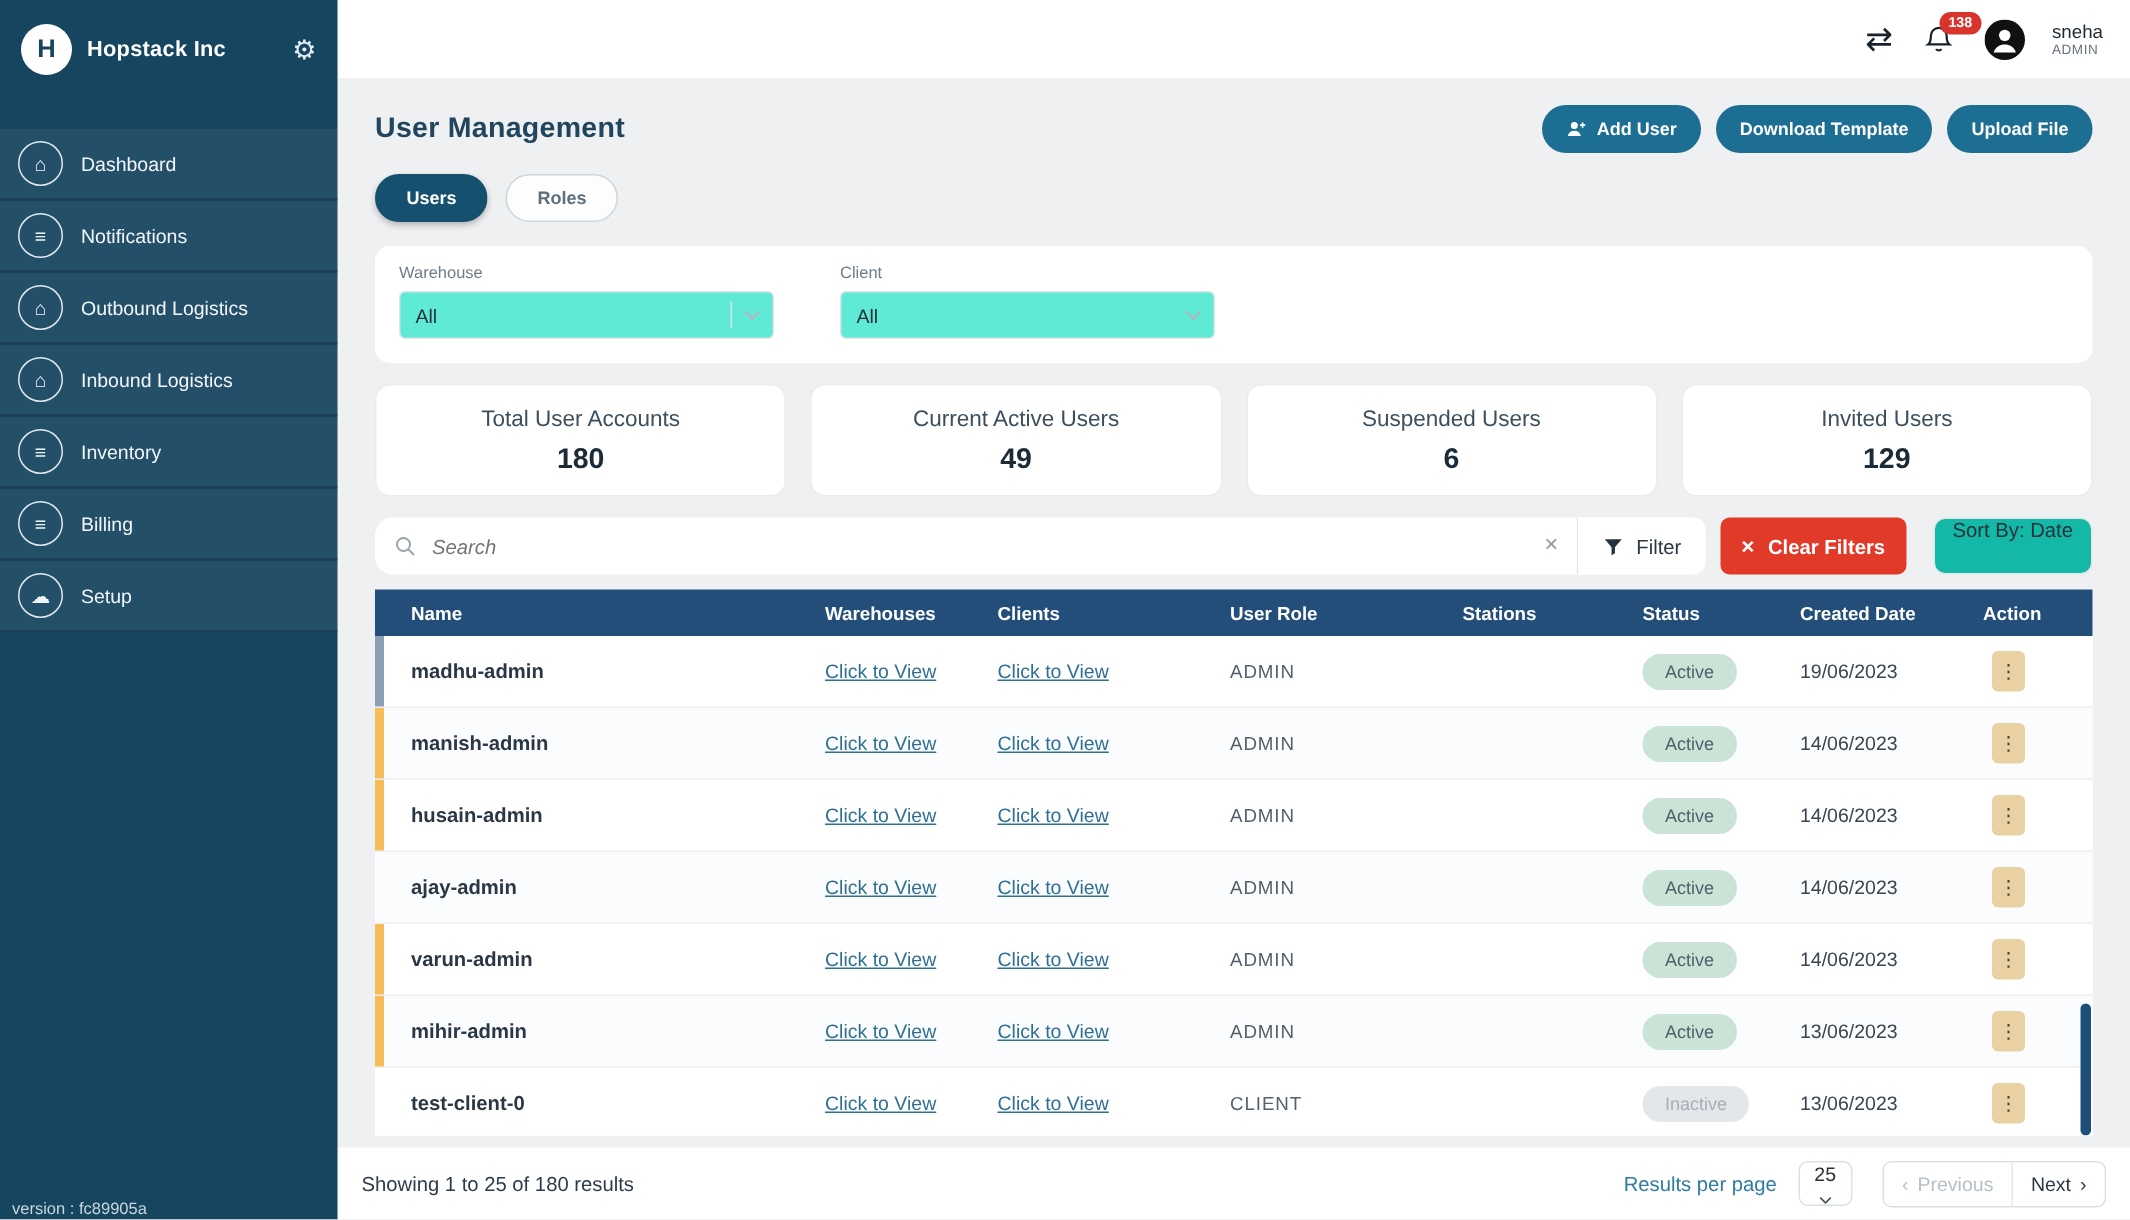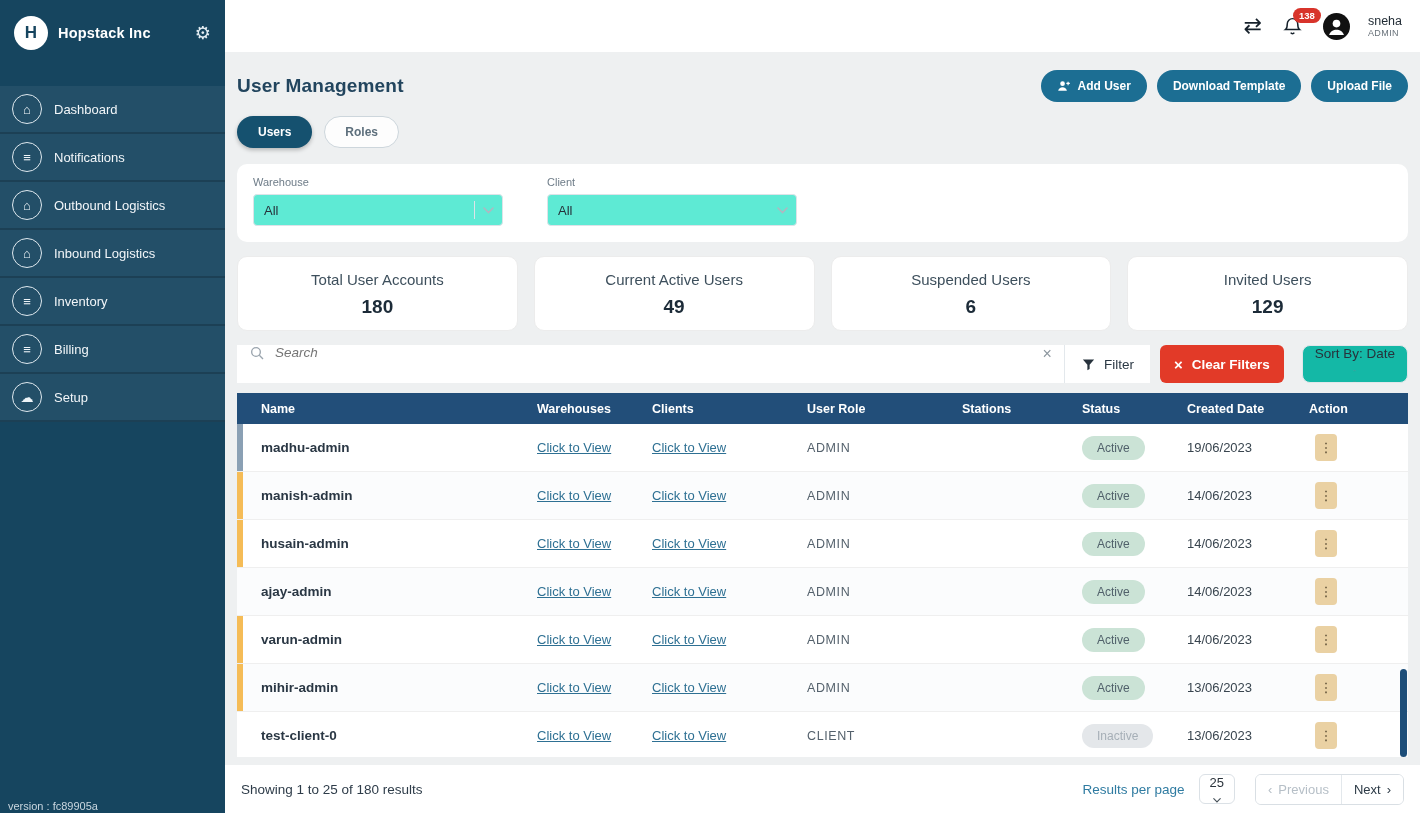--- a/index.html
+++ b/index.html
@@ -24,21 +24,21 @@
   .topbar { height:52px; background:#fff; display:flex; align-items:center; justify-content:flex-end; gap:20px; padding:0 18px; flex:0 0 52px; }
   .icon-btn { background:none; border:none; cursor:pointer; display:flex; align-items:center; }
   .swap-glyph { font-size:22px; color:#16212b; }
   .bell-wrap { position:relative; }
   .badge { position:absolute; top:-8px; left:11px; background:#d8342b; color:#fff; font-size:9.5px; font-weight:bold; border-radius:9px; padding:2px 6px; }
   .user { display:flex; align-items:center; gap:18px; cursor:pointer; }
   .user-text { line-height:1.15; display:flex; flex-direction:column; }
   .uname { font-size:12.5px; color:#1f2a33; }
   .urole { font-size:9px; color:#6a737b; letter-spacing:.4px; }
 
-  .content { flex:1; min-height:0; overflow:hidden; padding:10px 12px 0; position:relative; }
+  .content { flex:1; min-height:0; overflow:hidden; padding:10px 25px 0; position:relative; }
 
   .page-head { display:flex; align-items:center; margin:8px 0 14px; }
   .page-title { font-size:19px; font-weight:bold; color:#22455e; letter-spacing:.2px; }
   .head-actions { margin-left:auto; display:flex; gap:10px; }
   .btn-teal { background:#1c6e93; color:#fff; border:none; border-radius:999px; padding:9px 16px; font-size:12px; font-weight:bold; display:flex; align-items:center; gap:7px; cursor:pointer; font-family:inherit; }
 
   .tabs { display:flex; gap:12px; margin-bottom:16px; }
   .tab { border-radius:999px; padding:8px 20px; font-size:12px; font-weight:bold; cursor:pointer; border:1px solid transparent; font-family:inherit; }
   .tab.active { background:#15516f; color:#fff; box-shadow:0 2px 4px rgba(0,0,0,.25); }
   .tab.inactive { background:#fdfdfd; color:#5d6f7c; border-color:#cdd6dc; }
@@ -50,21 +50,21 @@
   .select .val { flex:1; text-align:left; }
   .select .sep { width:1px; height:18px; background:#dde3e8; margin-right:8px; }
   .select .chev { margin-right:8px; display:flex; }
 
   .stats { display:flex; gap:16px; margin-bottom:14px; }
   .stat-card { flex:1; background:#fff; border-radius:10px; border:1px solid #ececec; padding:14px 10px 12px; text-align:center; }
   .stat-label { font-size:15px; color:#3d4f5c; margin-bottom:8px; }
   .stat-value { font-size:19px; font-weight:bold; color:#1c2b38; }
 
   .toolbar-row { display:flex; align-items:center; margin-bottom:10px; gap:10px; }
-  .search-bar { flex:1; background:#fff; border-radius:0; height:38px; display:flex; align-items:flex-start; padding-left:12px; }
+  .search-bar { flex:1; background:#fff; border-radius:12px; height:38px; display:flex; align-items:center; padding-left:12px; }
   .search-bar input { flex:1; border:none; outline:none; font-size:13.5px; font-style:italic; color:#333; background:transparent; padding:0 10px; font-family:inherit; }
   .clear-x { border:none; background:none; color:#8d979f; font-size:16px; cursor:pointer; padding:0 12px; }
   .filter-btn { height:38px; display:flex; align-items:center; gap:8px; background:#fff; border:none; border-left:1px solid #e3e8ec; padding:0 16px; font-size:13.5px; color:#2b3844; cursor:pointer; border-radius:0 8px 8px 0; font-family:inherit; }
   .clear-filters { height:38px; background:#e23a28; color:#fff; border:none; border-radius:6px; font-size:13.5px; font-weight:bold; display:flex; align-items:center; gap:9px; padding:0 14px; cursor:pointer; font-family:inherit; }
   .clear-filters .x { font-size:15px; font-weight:bold; }
   .sort-box { height:38px; background:#14b8a6; border:1px solid #e1e6ea; border-radius:8px; display:flex; align-items:center; gap:9px; padding:0 12px; font-size:13.5px; color:#27323b; cursor:pointer; margin-left:8px;flex-direction:column; }
 
   .table-wrap { background:#fff; position:relative; }
   .thead, .trow { display:grid; grid-template-columns:300px 115px 155px 155px 120px 105px 122px 1fr; align-items:center; }
   .thead { background:#224e79; color:#fff; height:31px; font-size:12.5px; font-weight:bold; }

